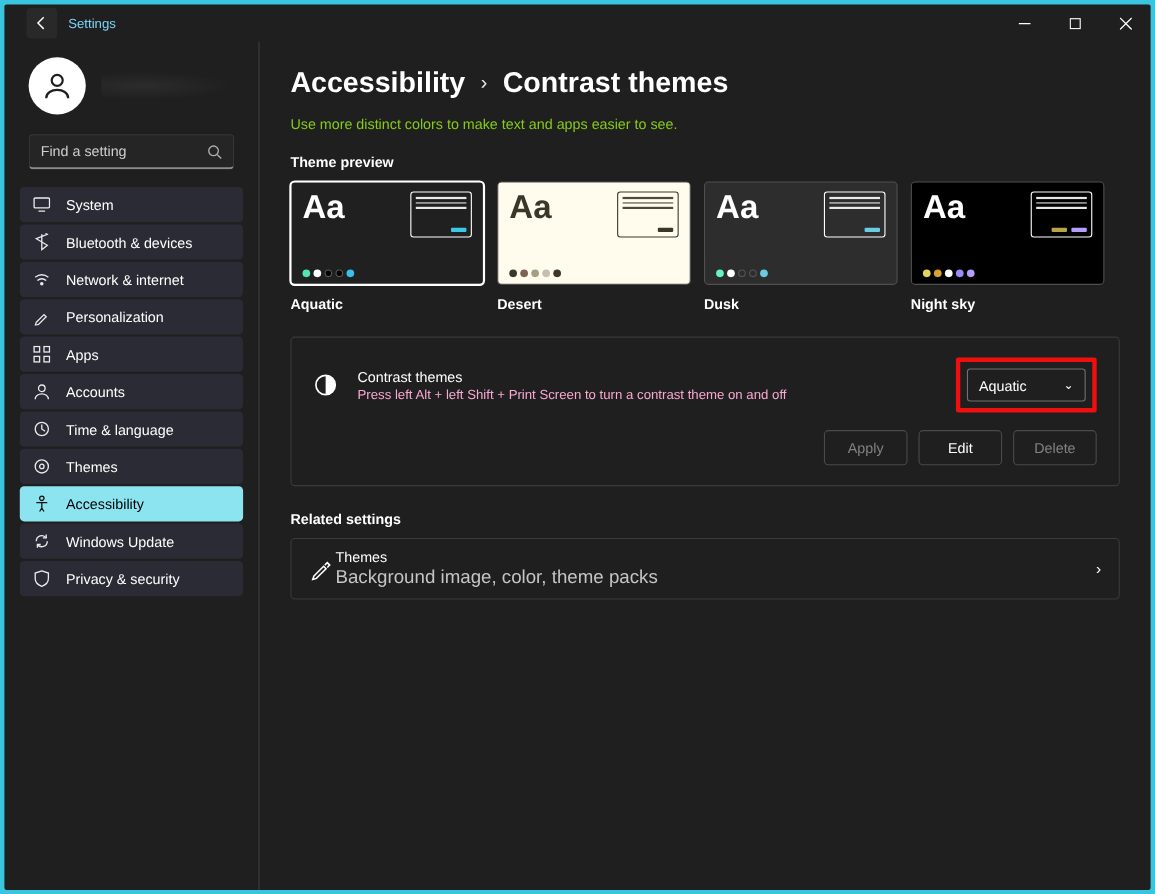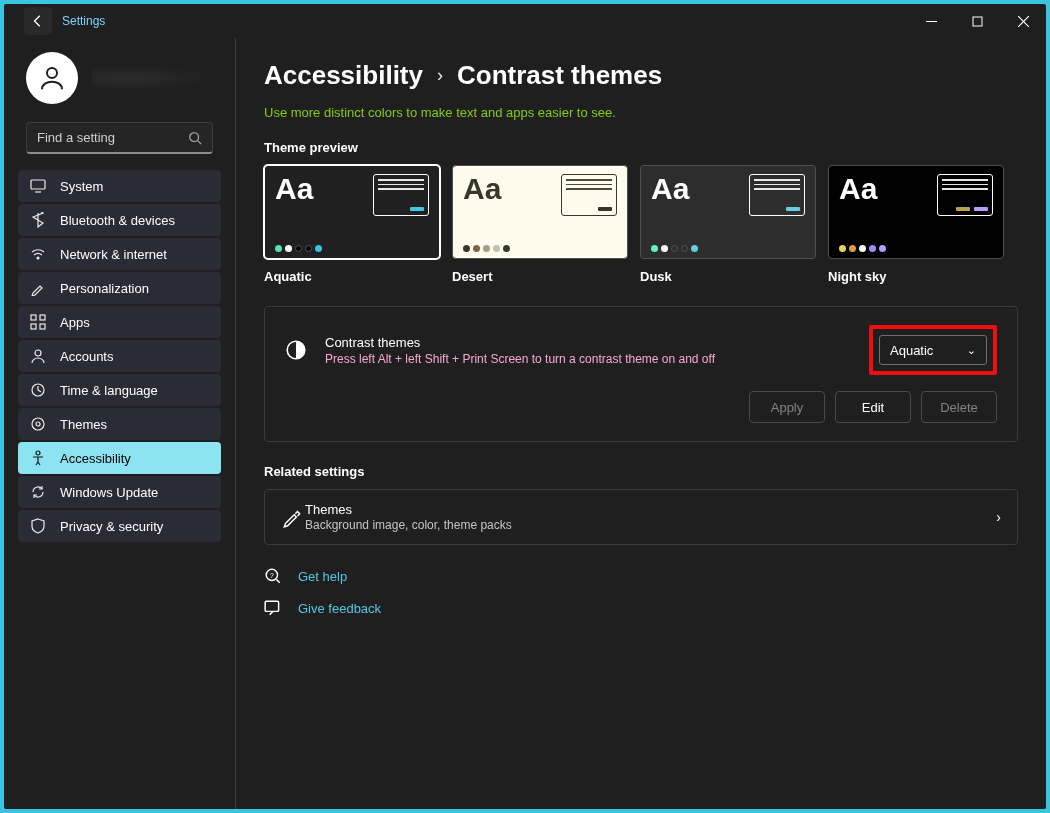--- a/index.html
+++ b/index.html
@@ -101,21 +101,21 @@
   .card-buttons { display:flex; justify-content:flex-end; gap:10px; margin-top:16px; }
   .btn { height:32px; min-width:76px; padding:12px 18px; border:1px solid #4a4a4a; border-radius:4px;
     display:flex; align-items:center; justify-content:center; font-size:13px; background:transparent;
     color:#fff; }
   .btn.disabled { color:#828282; }
 
   .related-label { font-size:13px; font-weight:600; margin-top:22px; }
   .link-card { margin-top:10px; border:1px solid #3a3a3a; border-radius:4px; height:56px;
     display:flex; align-items:center; padding:0 16px; gap:2px; }
   .link-card .title { font-size:13px; }
-  .link-card .desc { font-size:12px; color:#c5c5c5; margin-top:1px; }
+  .link-card .desc { font-size:17px; color:#c5c5c5; margin-top:1px; }
   .link-card .chev-right { margin-left:auto; font-size:14px; color:#fff; }
 
   .footer-links { margin-top:22px; display:flex; flex-direction:column; gap:14px; }
   .footer-link { display:flex; align-items:center; gap:16px; color:#52c7e6; font-size:13px; }
   .footer-link .icon { width:18px; height:18px; color:#ffffff; display:flex; align-items:center; justify-content:center;}
 
   
   .th-aquatic{ background:#202020; color:#ffffff; }
   .th-aquatic .mini-bottom div:first-child{background:transparent;} .th-aquatic .mini-bottom div:last-child{background:#3cc9e6;}
   .th-desert{ background:#fffcee; color:#3a3628; }
@@ -443,36 +443,15 @@
               <path d="M13 7l2-2 2 2-2 2"></path>
             </svg>
         </div>
         <div>
           <div class="title">Themes</div>
           <div class="desc">Background image, color, theme packs</div>
         </div>
         <div class="chev-right">›</div>
       </div>
 
-      <div class="footer-links">
-        <div class="footer-link">
-          <span class="icon">
-              <svg viewBox="0 0 16 16" fill="none" stroke="currentColor" stroke-width="1.3">
-                <circle cx="7" cy="7" r="5"></circle>
-                <line x1="11" y1="11" x2="14" y2="14"></line>
-                <text x="5.4" y="9.6" font-size="6" fill="currentColor" stroke="none">?</text>
-              </svg>
-            </span>
-          <span>Get help</span>
-        </div>
-        <div class="footer-link">
-          <span class="icon">
-              <svg viewBox="0 0 16 16" fill="none" stroke="currentColor" stroke-width="1.3">
-                <rect x="1" y="2" width="12" height="9" rx="1"></rect>
-                <path d="M5 14l3-3"></path>
-              </svg>
-            </span>
-          <span>Give feedback</span>
-        </div>
-      </div>
     </div>
   </div>
 </div>
 
 </body></html>

